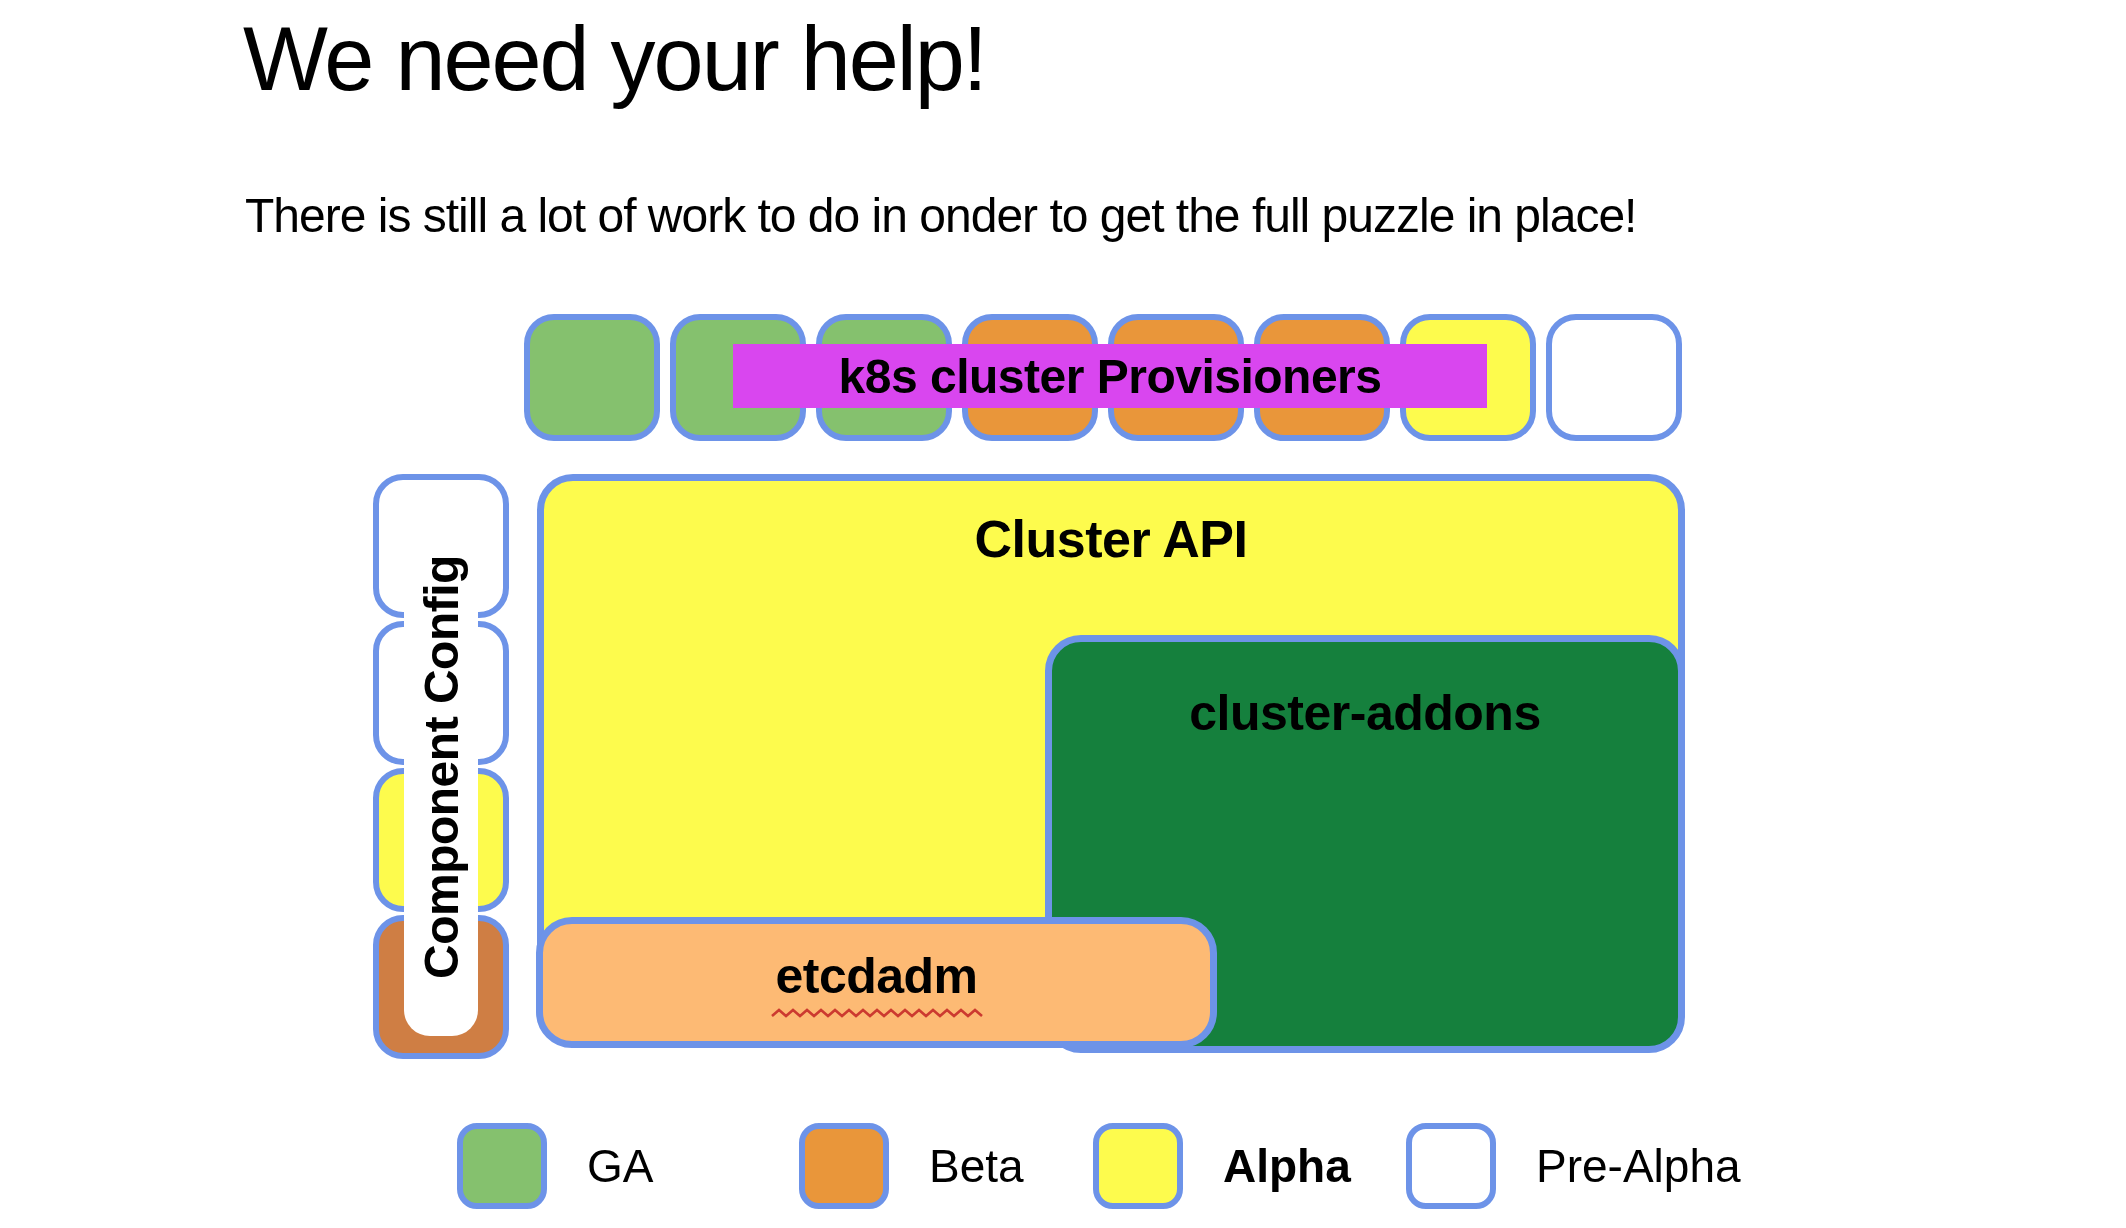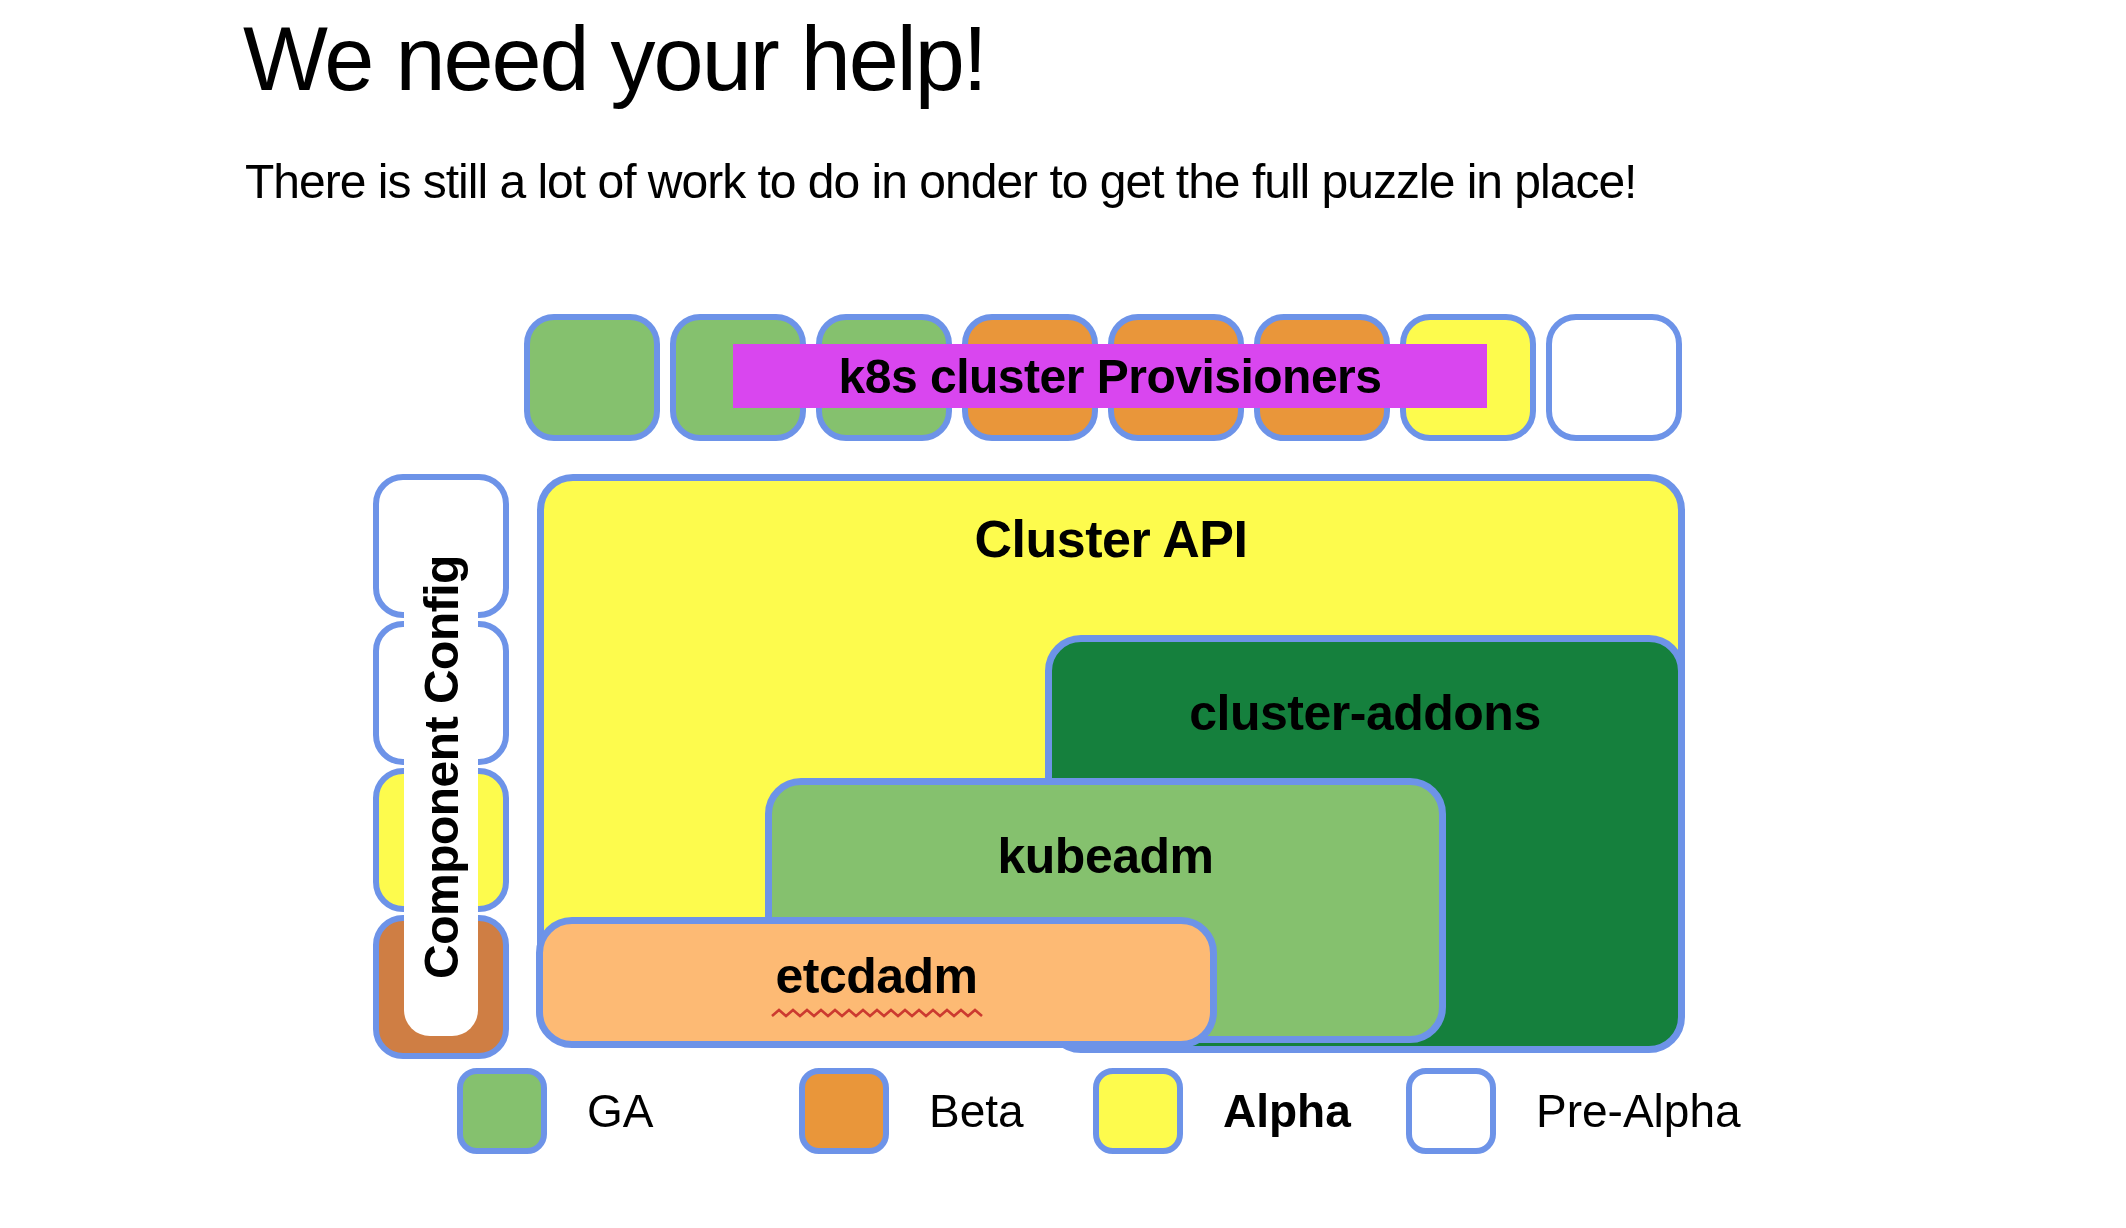--- a/index.html
+++ b/index.html
@@ -7,21 +7,21 @@
   .slide {
     position:relative; width:1884px; height:1228px; background:#ffffff;
     font-family:"Liberation Sans", sans-serif; color:#000; overflow:hidden;
   }
 
   .title {
     position:absolute; left:243px; top:12px;
     font-size:90px; font-weight:400; letter-spacing:-2px; line-height:1.05; color:#000;
   }
   .subtitle {
-    position:absolute; left:245px; top:154px;
+    position:absolute; left:245px; top:188px;
     font-size:48px; font-weight:400; letter-spacing:-1px; color:#000;
   }
 
   
   .piece {
     width:136px; height:127px;
     border:6px solid var(--piece-border, #6d93e8);
     border-radius:30px; background:#fff; flex:0 0 auto;
   }
   .prov-row {
@@ -59,21 +59,21 @@
   .box-cluster-addons{ left:1045px; top:635px; width:640px;  height:418px; }
   .box-cluster-addons .box-label{ margin-top:42px; font-size:50px; }
   .box-kubeadm       { left:765px;  top:778px; width:681px;  height:265px; }
   .box-kubeadm .box-label       { margin-top:42px; font-size:50px; }
   .box-etcdadm       { left:536px;  top:917px; width:681px;  height:131px;
                        display:flex; flex-direction:column; align-items:center; justify-content:center; }
   .box-etcdadm .box-label       { width:auto; font-size:50px; }
   .squiggle { display:block; margin-top:2px; }
 
   .legend {
-    position:absolute; left:412px; top:1068px; display:flex; align-items:center;padding-left:45px;
+    position:absolute; left:412px; top:1123px; display:flex; align-items:center;padding-left:45px;
   }
   .legend-item { display:flex; align-items:center; }
   .legend-item:nth-child(1){ width:342px; }
   .legend-item:nth-child(2){ width:294px; }
   .legend-item:nth-child(3){ width:313px;font-weight:bold; }
   .legend-swatch {
     width:90px; height:86px; flex:0 0 auto;
     border:6px solid var(--piece-border, #6d93e8); border-radius:20px; background:#fff;
   }
   .legend-label { margin-left:40px; font-size:46px; color:#000; }
@@ -107,23 +107,20 @@
   <div class="config-band">Component Config</div>
 
   <div class="box box-cluster-api" style="background: rgb(253, 251, 77);">
     <div class="box-label">Cluster API</div>
   </div>
 
   <div class="box box-cluster-addons" style="background: #15803d;">
     <div class="box-label">cluster-addons</div>
   </div>
 
-  <div class="box box-kubeadm" style="background: rgb(133, 193, 110);">
-    <div class="box-label">kubeadm</div>
-  </div>
 
   <div class="box box-etcdadm" style="background: #fdba74;">
     <div class="box-label">etcdadm</div>
     <svg class="squiggle" width="212" height="12" viewBox="0 0 212 12">
       <polyline points="1,9 8,3 15,9 22,3 29,9 36,3 43,9 50,3 57,9 64,3 71,9 78,3 85,9 92,3 99,9 106,3 113,9 120,3 127,9 134,3 141,9 148,3 155,9 162,3 169,9 176,3 183,9 190,3 197,9 204,3 211,9" fill="none" stroke="#cc3a30" stroke-width="2.6"></polyline>
     </svg>
   </div>
 
   <div class="legend">
       <div class="legend-item">

